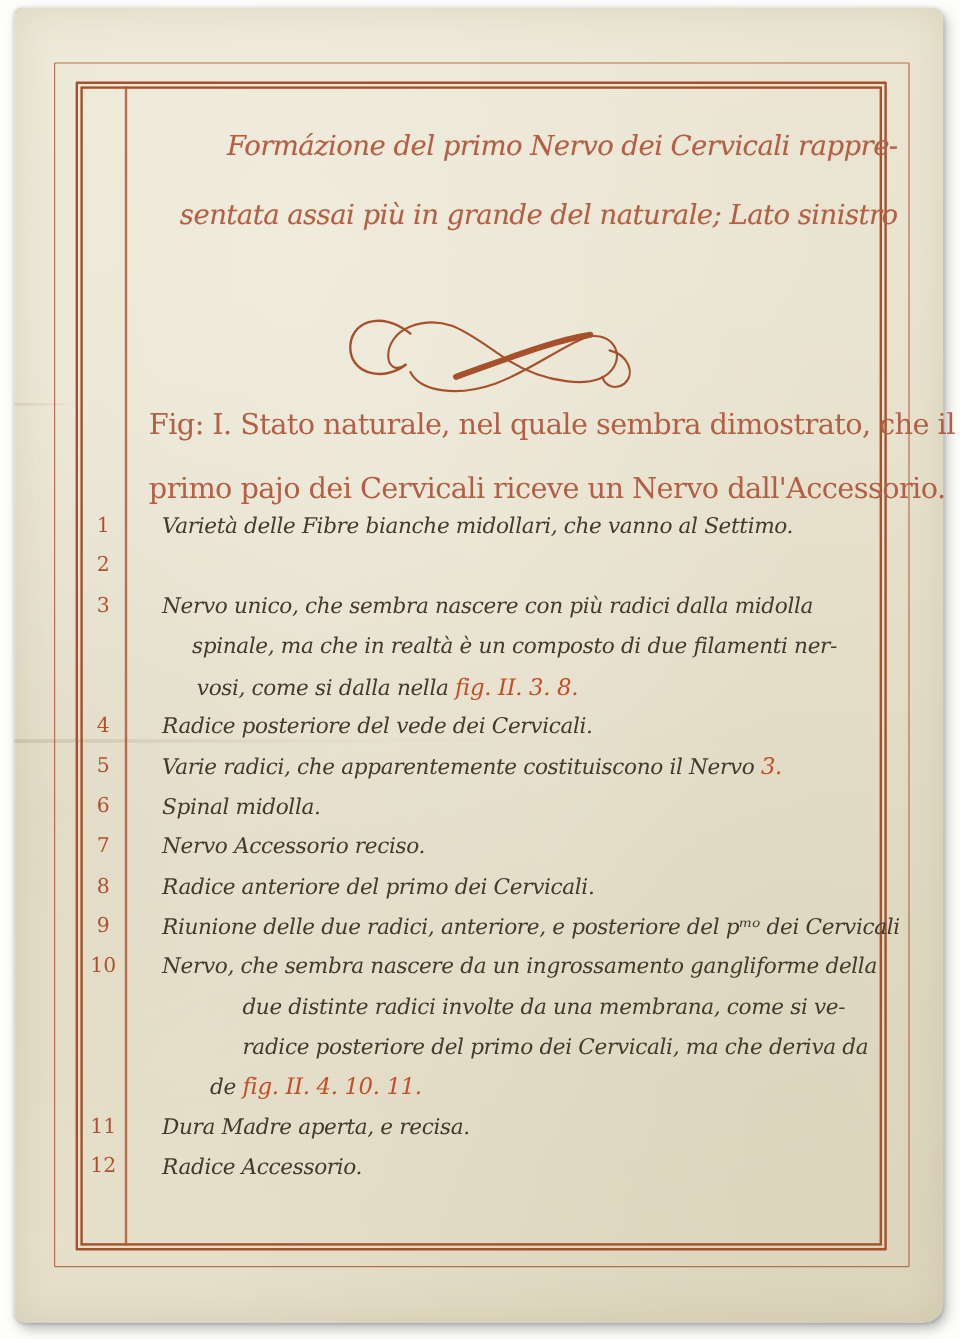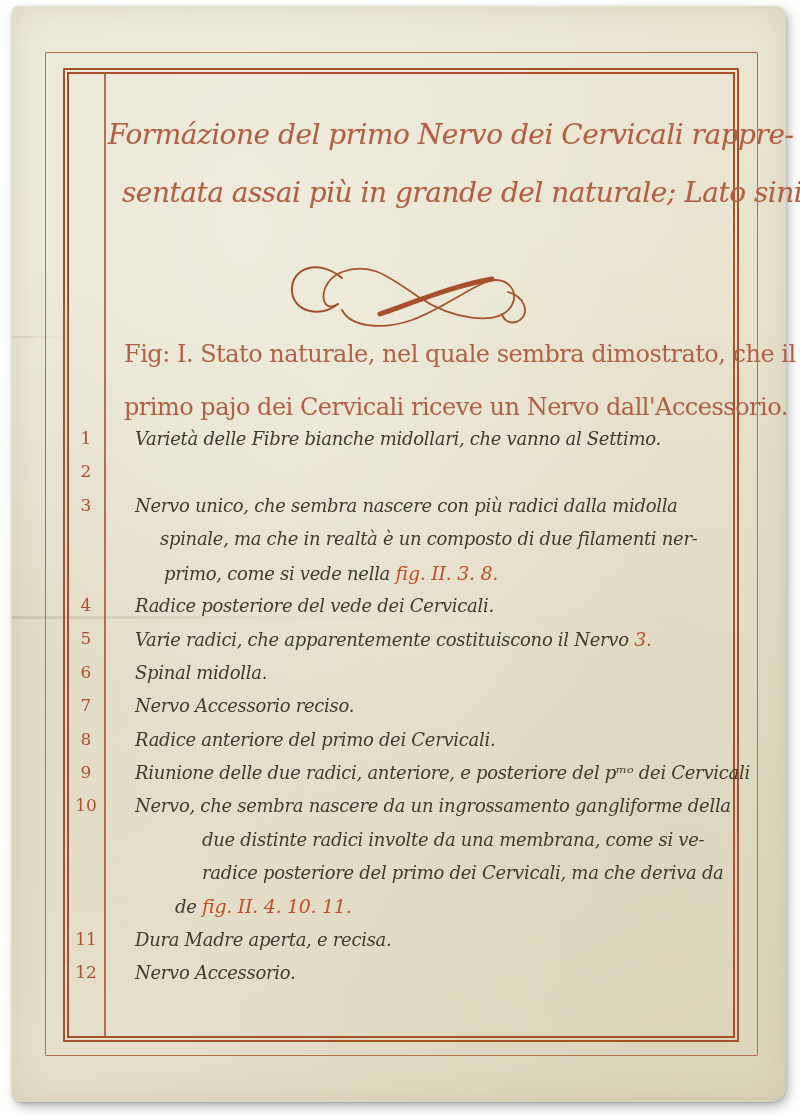--- a/index.html
+++ b/index.html
@@ -34,22 +34,22 @@
   .rule-inner {
     position:absolute; left:51px; top:62px; right:47px; bottom:60px;
     border:6px double #a8502c; border-radius:1px;
   }
   .num-sep {
     position:absolute; left:92px; top:66px; bottom:64px; width:1.5px;
     background:rgba(176,90,50,0.85);
   }
 
   .title {
-    position:absolute; left:96px; top:100px; width:640px;
-    font-style:italic; font-size:28px; letter-spacing:-0.5px;
+    position:absolute; left:96px; top:87px; width:640px;
+    font-style:italic; font-size:23px; letter-spacing:-0.5px;
     line-height:58px; color:#b25f44; white-space:nowrap;
     text-shadow:0 0 1px rgba(178,95,68,0.25);
     text-align:right;
   }
   .title .l2 { padding-left:14px; }
 
   .flourish { position:absolute; left:268px; top:246px; width:264px; height:84px; }
 
   .figheading {
     position:absolute; left:112px; top:322px; width:645px;
@@ -110,21 +110,21 @@
       <span class="num">2</span>
     </div>
     <div class="row">
       <span class="num">3</span>
       <span class="txt">Nervo unico, che sembra nascere con più radici dalla midolla</span>
     </div>
     <div class="row c1">
       <span class="txt">spinale, ma che in realtà è un composto di due filamenti ner-</span>
     </div>
     <div class="row c1b">
-      <span class="txt"><span>primo, come si vede nella </span><span class="ref">fig. II. 3. 8.</span></span>
+      <span class="txt"><span>vosi, come si dalla nella </span><span class="ref">fig. II. 3. 8.</span></span>
     </div>
     <div class="row">
       <span class="num">4</span>
       <span class="txt">Radice posteriore del vede dei Cervicali.</span>
     </div>
     <div class="row">
       <span class="num">5</span>
       <span class="txt"><span>Varie radici, che apparentemente costituiscono il Nervo </span><span class="ref">3.</span></span>
     </div>
     <div class="row">
@@ -155,17 +155,17 @@
     </div>
     <div class="row c3">
       <span class="txt"><span>de </span><span class="ref">fig. II. 4. 10. 11.</span></span>
     </div>
     <div class="row">
       <span class="num">11</span>
       <span class="txt">Dura Madre aperta, e recisa.</span>
     </div>
     <div class="row">
       <span class="num">12</span>
-      <span class="txt">Nervo Accessorio.</span>
+      <span class="txt">Radice Accessorio.</span>
     </div>
   </div>
 
 </div>
 
 </body></html>

